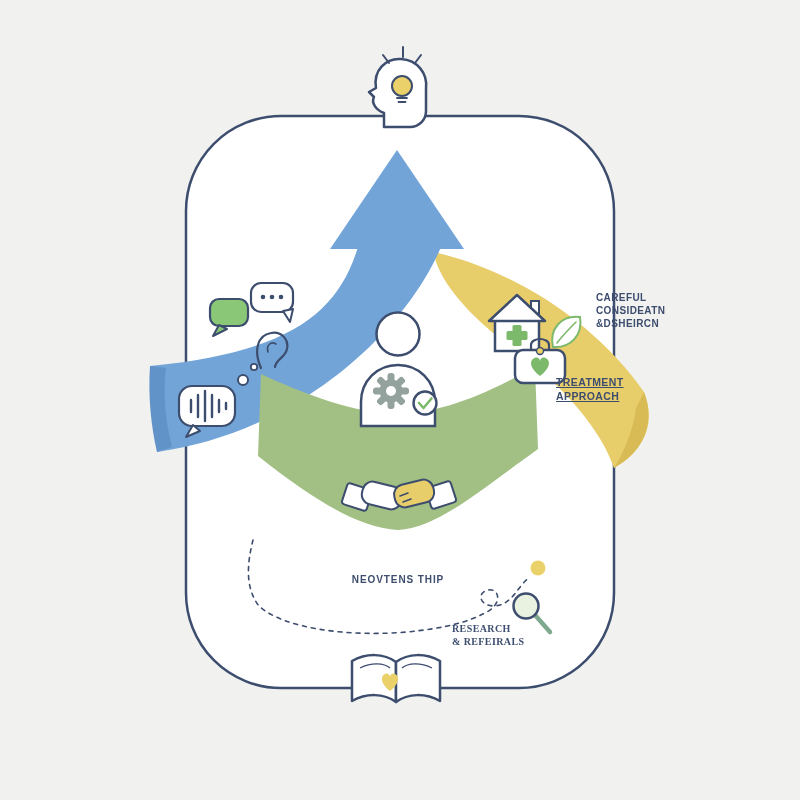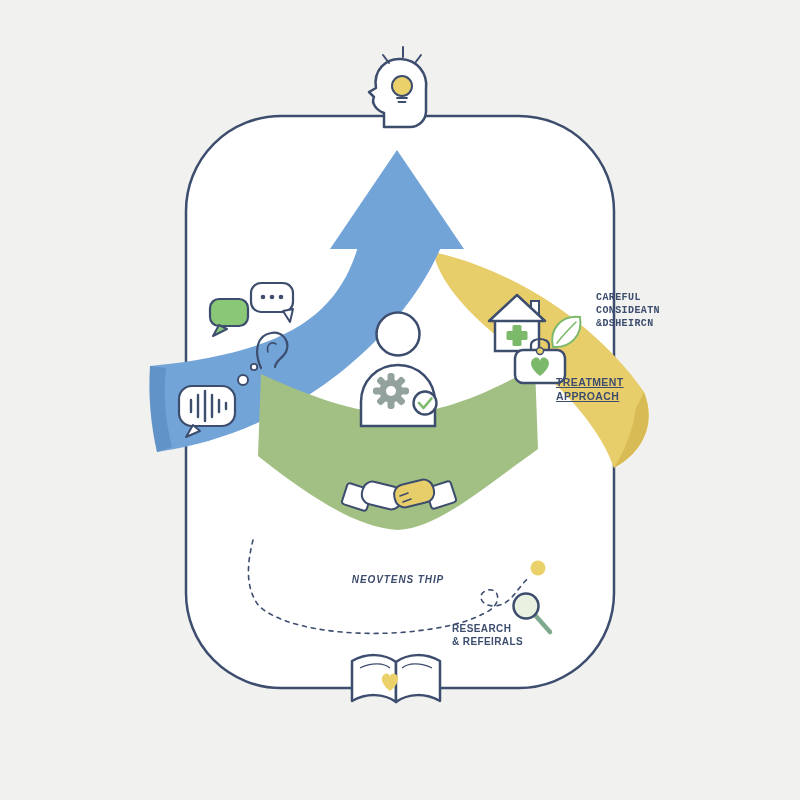--- a/index.html
+++ b/index.html
@@ -7,24 +7,24 @@
     width:800px; height:800px; overflow:hidden;
     background:#f1f1ef;
     font-family:"Liberation Sans", sans-serif;
   }
   .stage { position:relative; width:800px; height:800px; }
   .stage svg { position:absolute; left:0; top:0; }
   .label {
     position:absolute; color:#3d4d6e; font-weight:700;
     letter-spacing:.4px; text-transform:uppercase;
   }
-  .label-careful   { left:596px; top:291px; font-size:10px;  line-height:13px;  width:110px;font-family:Liberation Mono, monospace; }
+  .label-careful   { left:596px; top:291px; font-size:10px;  line-height:13px;  width:110px; }
   .label-treatment { left:556px; top:376px; font-size:10.5px; line-height:13.5px; width:110px;text-decoration:underline; }
-  .label-partnership { left:318px; top:574px; width:160px; text-align:center; font-size:10px; letter-spacing:.9px;font-style:italic; }
-  .label-research  { left:452px; top:622px; font-size:10px; line-height:13px; width:110px; }
+  .label-partnership { left:318px; top:574px; width:160px; text-align:center; font-size:10px; letter-spacing:.9px; }
+  .label-research  { left:452px; top:622px; font-size:10px; line-height:13px; width:110px;font-family:Liberation Serif, serif; }
 </style>
 </head>
 <body>
 
 <div class="stage">
 
   <svg width="800" height="800" viewBox="0 0 800 800">
 
     <rect x="186" y="116" width="428" height="572" rx="95" fill="#ffffff" stroke="#3d4d6e" stroke-width="2.5"></rect>
 

